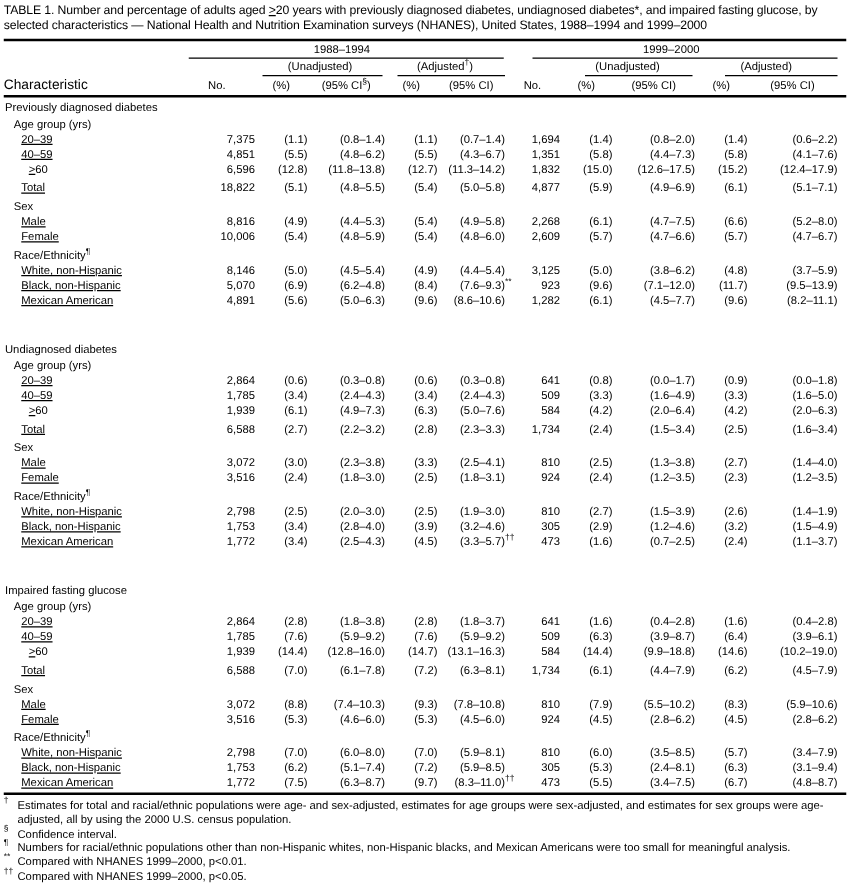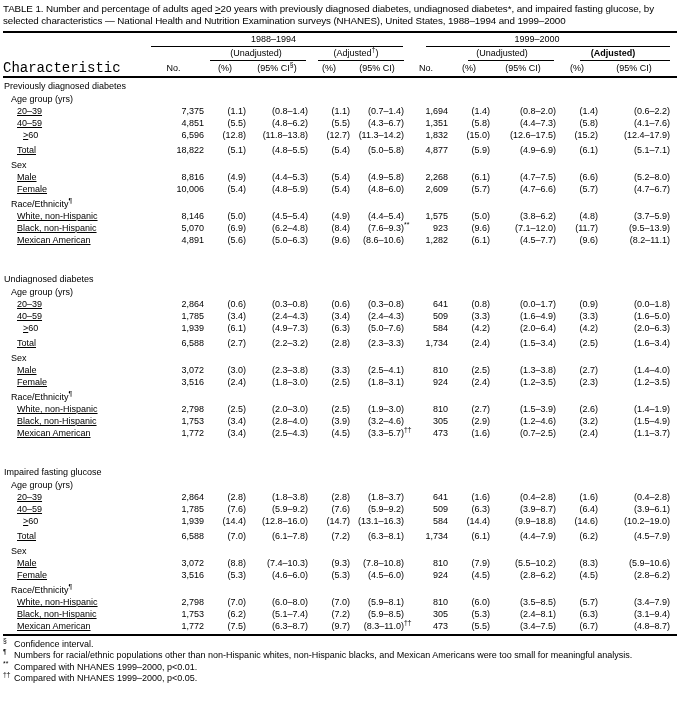--- a/index.html
+++ b/index.html
@@ -23,29 +23,29 @@
   .w-lab{width:140px;}
   .pbox1{width:261px;flex:none;}
   .pbox2{width:266px;flex:none;}
   .plabel{text-align:center;font-size:9px;line-height:13px;}
   .pline{border-bottom:1.5px solid #000;height:0;}
   .pbox1 .pline{margin:0 1px 0 8px;}
   .pbox2 .pline{margin:0 0 0 22px;}
   .sp-no1{width:201px;}
   .sp-no2{width:44px;}
   .gbox{flex:none;}
-  .u1{width:104px;} .a1{width:96px;} .u2{width:108px;} .a2{width:114px;font-weight:bold;}
+  .u1{width:104px;} .a1{width:96px;} .u2{width:108px;} .a2{width:114px;}
   .glabel{text-align:center;font-size:9px;line-height:13px;}
   .gline{border-bottom:1.5px solid #000;height:0;}
   .u1 .gline{margin:0 2px 0 6px;}
   .a1 .gline{margin:0 0 0 10px;}
   .u2 .gline{margin:0 2px 0 20px;}
   .a2 .gline{margin:0 0 0 24px;}
   .hr3{display:flex;align-items:flex-end;}
-  .lab-h{width:140px;flex:none;font-size:14px;line-height:14px;font-family:Liberation Mono, monospace;}
+  .lab-h{width:140px;flex:none;font-size:11px;line-height:14px;}
   .ch{flex:none;text-align:center;font-size:9px;line-height:14px;white-space:nowrap;}
   
   .tr{display:flex;}
   .td{font-size:9px;line-height:12px;white-space:nowrap;box-sizing:border-box;flex:none;}
   .lab{width:140px;}
   .num{text-align:right;}
   .c1{width:61px}.c2{width:42px}.c3{width:62px}.c4{width:42px}.c5{width:54px}
   .c6{width:44px}.c7{width:42px}.c8{width:66px}.c9{width:42px}.c10{width:72px}
   .lvl0{padding-left:1px;}
   .lvl1{padding-left:8px;}
@@ -212,21 +212,21 @@
       <div class="tr sub-row">
         <div class="td lab lvl1">Race/Ethnicity<sup>¶</sup></div>
       </div>
       <div class="tr data-row">
         <div class="td lab lvl2">White, non-Hispanic</div>
         <div class="td num c1">8,146</div>
         <div class="td num c2">(5.0)</div>
         <div class="td num c3">(4.5–5.4)</div>
         <div class="td num c4">(4.9)</div>
         <div class="td num c5">(4.4–5.4)</div>
-        <div class="td num c6">1,575</div>
+        <div class="td num c6">3,125</div>
         <div class="td num c7">(5.0)</div>
         <div class="td num c8">(3.8–6.2)</div>
         <div class="td num c9">(4.8)</div>
         <div class="td num c10">(3.7–5.9)</div>
       </div>
       <div class="tr data-row">
         <div class="td lab lvl2">Black, non-Hispanic</div>
         <div class="td num c1">5,070</div>
         <div class="td num c2">(6.9)</div>
         <div class="td num c3">(6.2–4.8)</div>
@@ -507,19 +507,20 @@
         <div class="td num c7">(5.5)</div>
         <div class="td num c8">(3.4–7.5)</div>
         <div class="td num c9">(6.7)</div>
         <div class="td num c10">(4.8–8.7)</div>
       </div>
     </div>
 
   <div class="rule rule-bottom"></div>
 
   <div class="footnotes">
+      <div class="fn"><sup class="mk">†</sup><span>Estimates for total and racial/ethnic populations were age- and sex-adjusted, estimates for age groups were sex-adjusted, and estimates for sex groups were age-adjusted, all by using the 2000 U.S. census population.</span></div>
       <div class="fn"><sup class="mk">§</sup><span>Confidence interval.</span></div>
       <div class="fn"><sup class="mk">¶</sup><span>Numbers for racial/ethnic populations other than non-Hispanic whites, non-Hispanic blacks, and Mexican Americans were too small for meaningful analysis.</span></div>
       <div class="fn"><sup class="mk">**</sup><span>Compared with NHANES 1999–2000, p&lt;0.01.</span></div>
       <div class="fn"><sup class="mk">††</sup><span>Compared with NHANES 1999–2000, p&lt;0.05.</span></div>
     </div>
 
 </div>
 
 </body></html>

